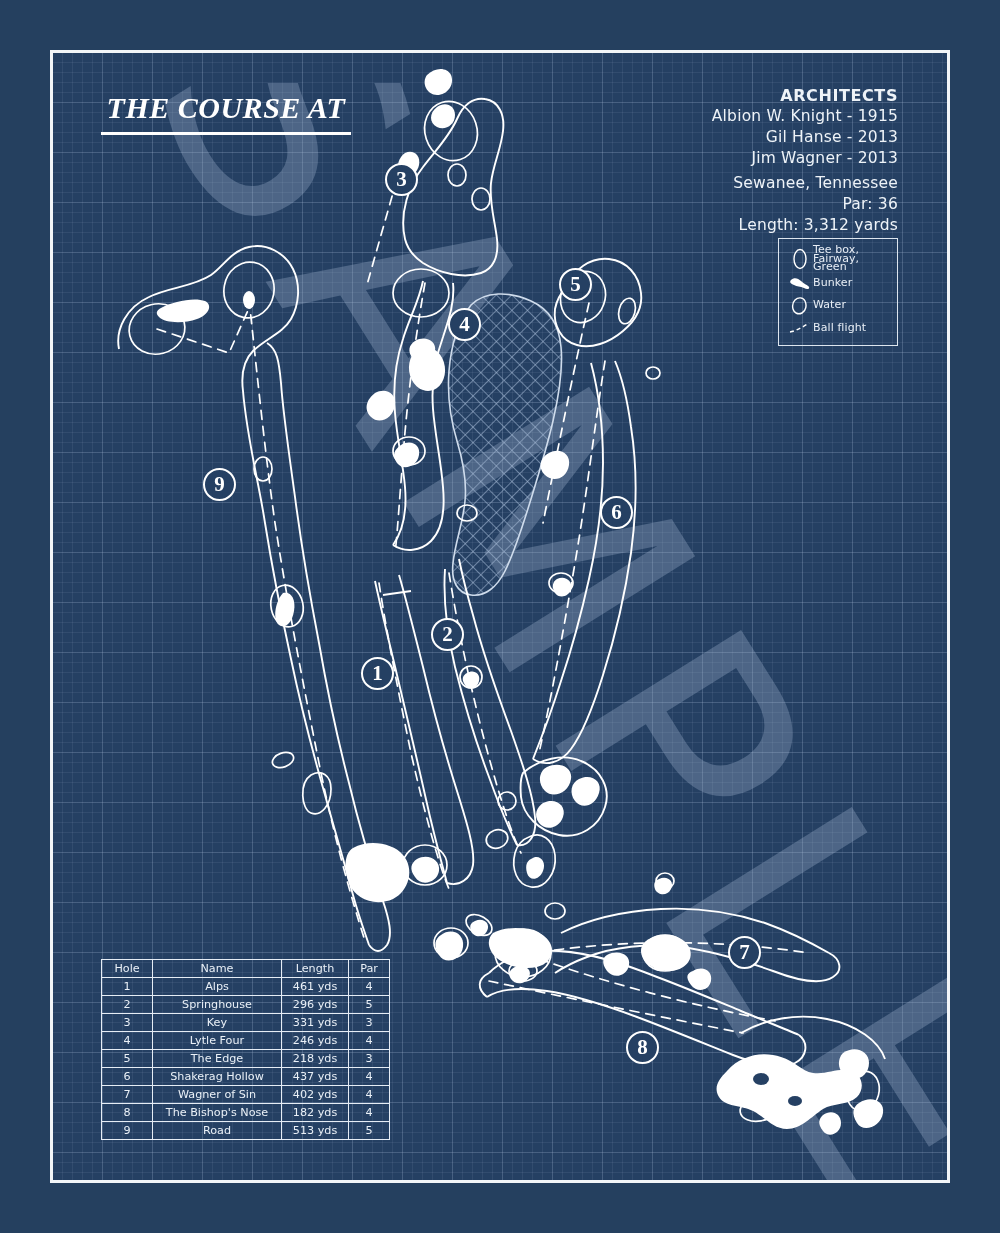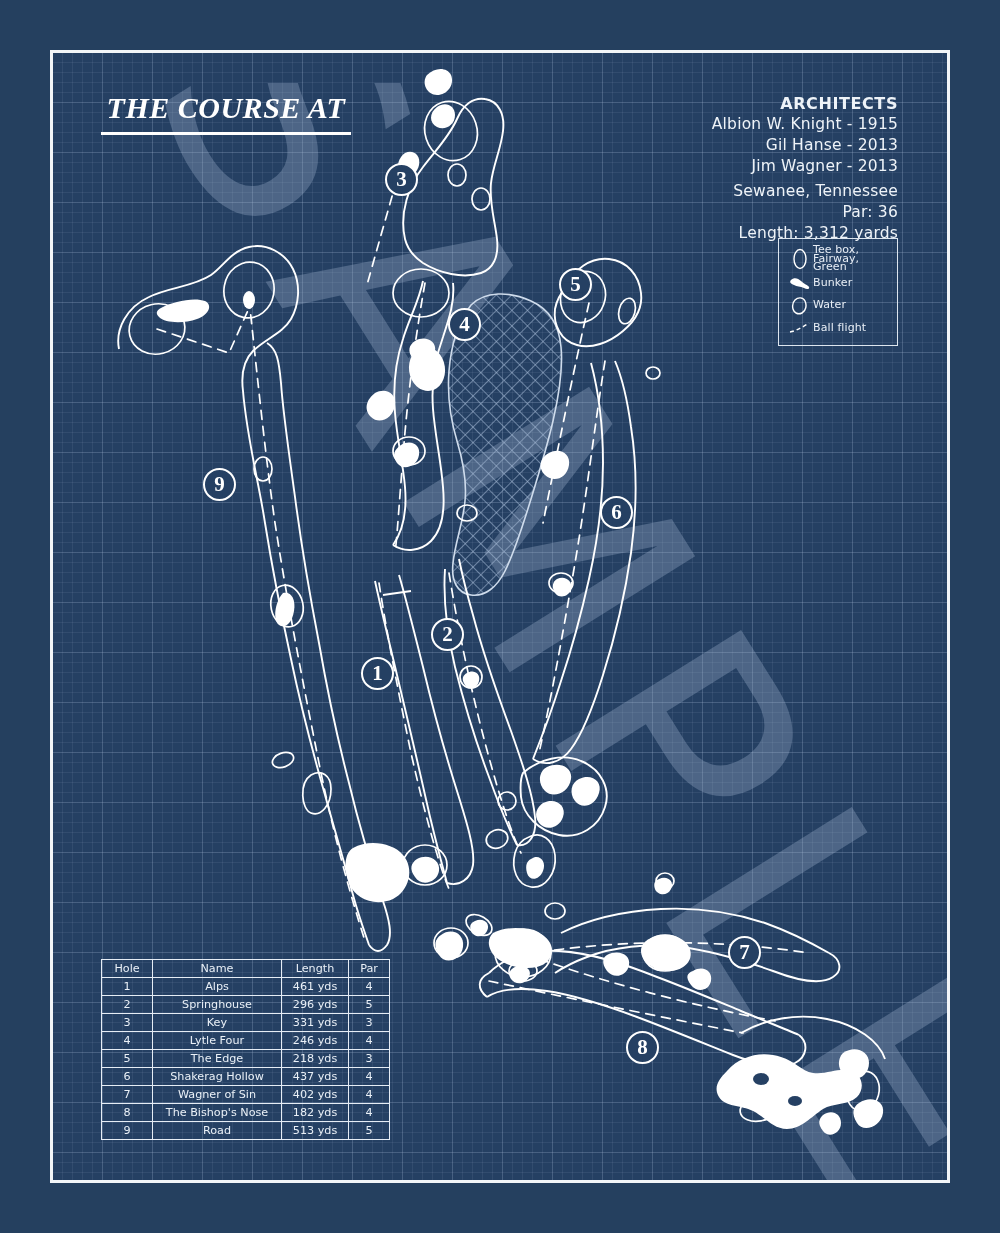--- a/index.html
+++ b/index.html
@@ -59,21 +59,21 @@
   }
   #title-rule{
     height:3px;background:#ffffff;margin:7px 0 6px 0;width:100%;
   }
   #title-line2{
     font-size:27px;letter-spacing:1px;font-weight:700;
   }
 
   
   #arch-block{
-    position:absolute;right:49px;top:40px;
+    position:absolute;right:49px;top:32px;
     text-align:right;color:#eef3f8;
     font-family:"DejaVu Sans", sans-serif;
     font-size:15.5px;line-height:21px;
     letter-spacing:.2px;
   }
   #arch-heading{font-weight:700;font-size:16px;letter-spacing:.6px;}
   .arch-row{white-space:nowrap;}
   #arch-gap{height:4px;}
 
   

